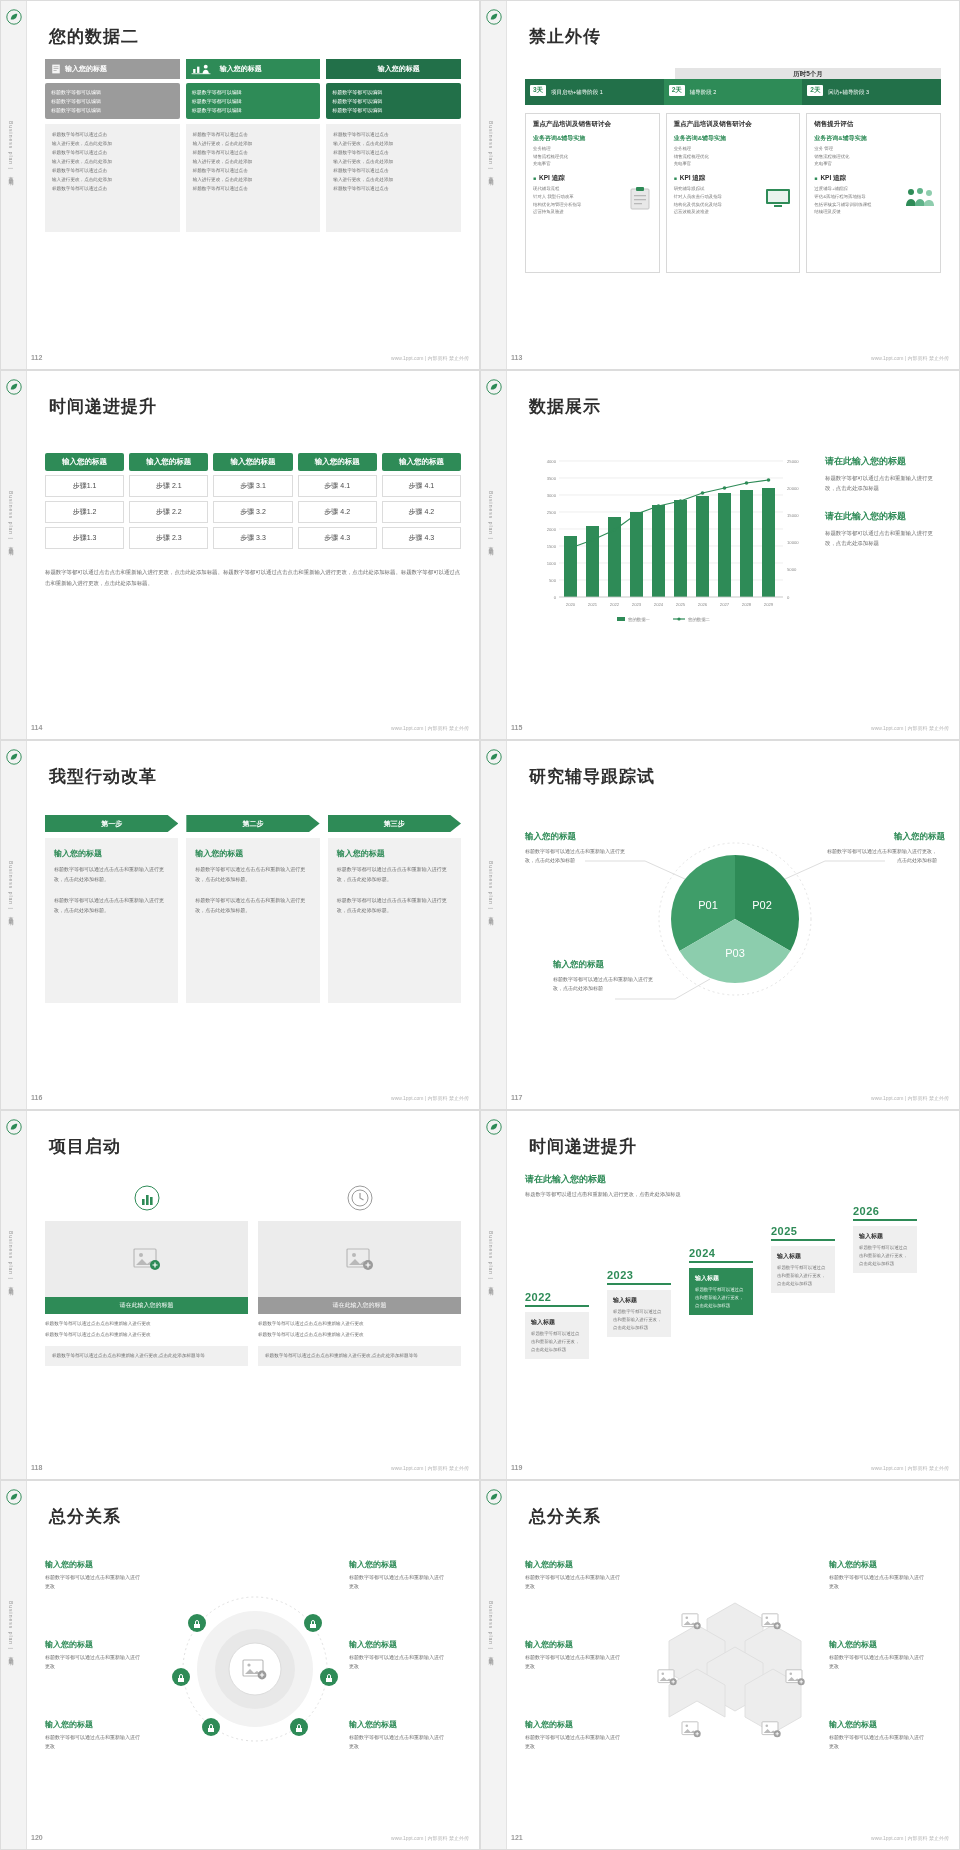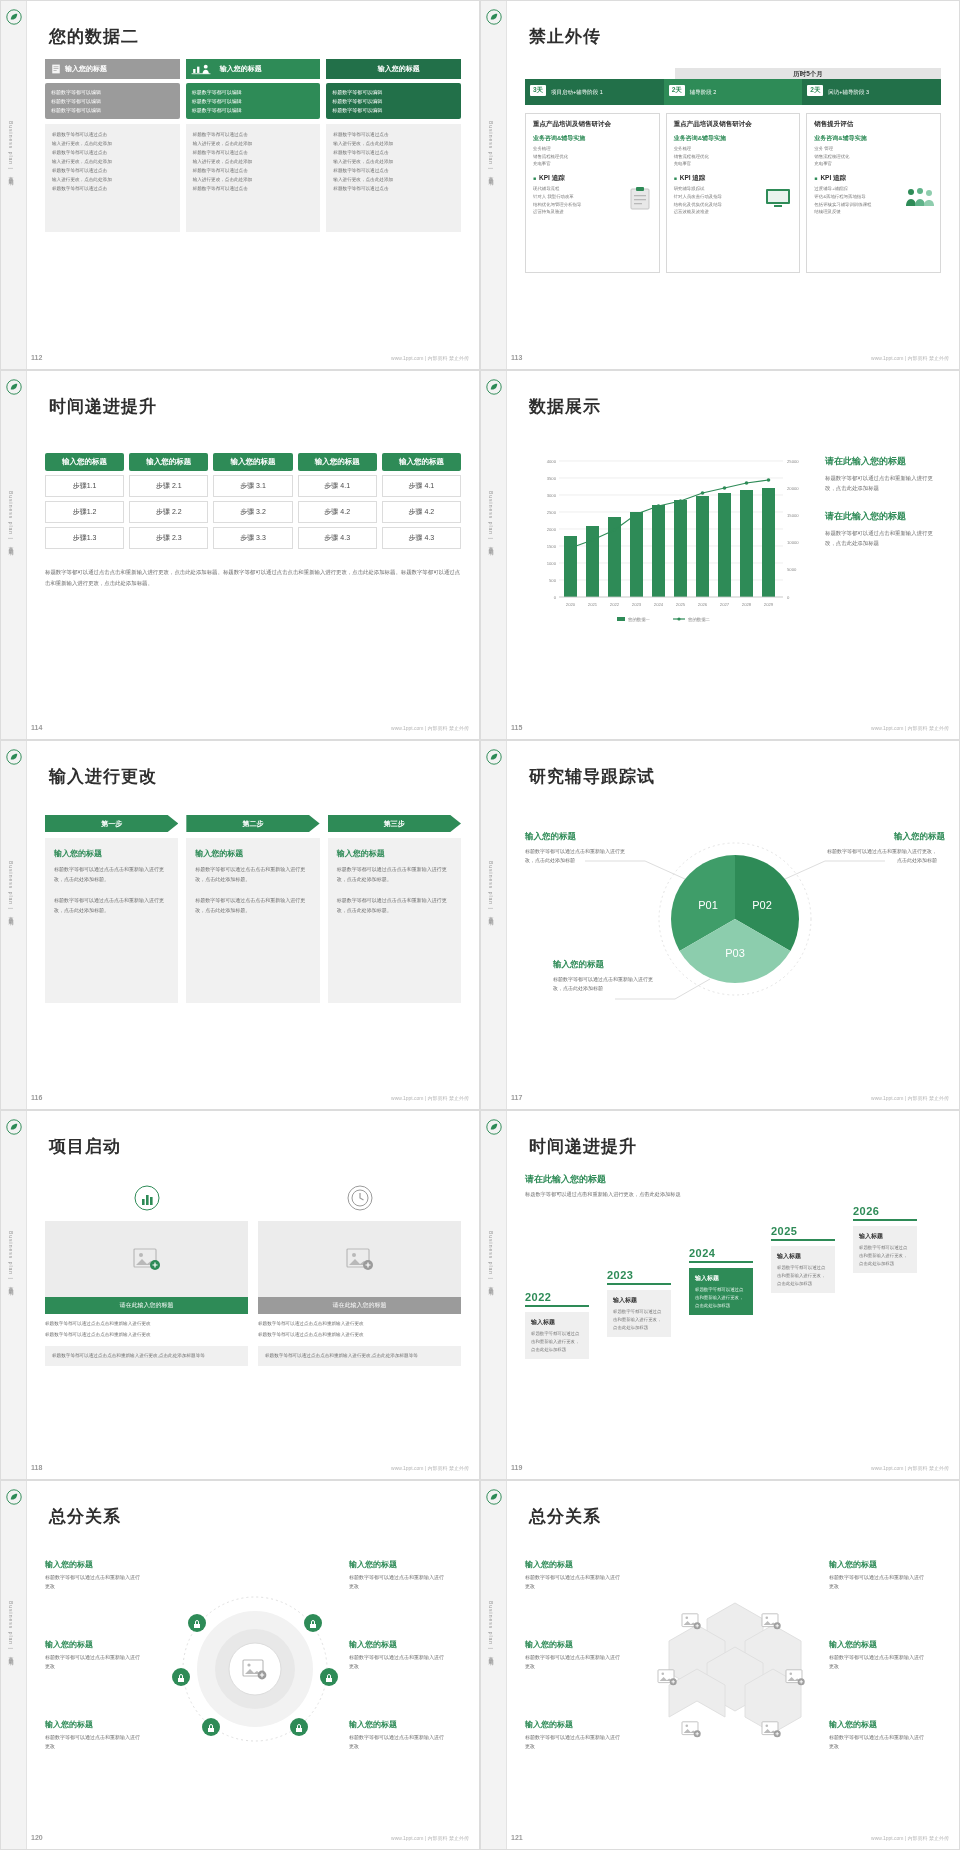--- a/index.html
+++ b/index.html
@@ -510,21 +510,21 @@
 </div>
 
 <div class="slide">
   <div class="rail">
     <svg class="rail-logo" viewBox="0 0 20 20">
             <circle cx="10" cy="10" r="9" fill="none" stroke="#2e8b57" stroke-width="1.2"></circle>
             <path d="M6 13c0-4 3-7 8-7 0 5-3 8-8 7z" fill="#2e8b57"></path>
           </svg>
     <div class="rail-text">Business plan | 商业计划书</div>
   </div>
-  <div class="title">输入进行更改</div>
+  <div class="title">我型行动改革</div>
   <div class="body">
     <div class="s116-row">
       <div class="s116-col">
         <div class="s116-arrow grn" style="clip-path:polygon(0 0,92% 0,100% 50%,92% 100%,0 100%)">
                 <span>第一步</span>
               </div>
         <div class="s116-body">
           <div class="s116-h">输入您的标题</div>
           <div class="s116-p">标题数字等都可以通过点击点击和重新输入进行更改，点击此处添加标题。</div>
           <div class="s116-p">标题数字等都可以通过点击点击和重新输入进行更改，点击此处添加标题。</div>

